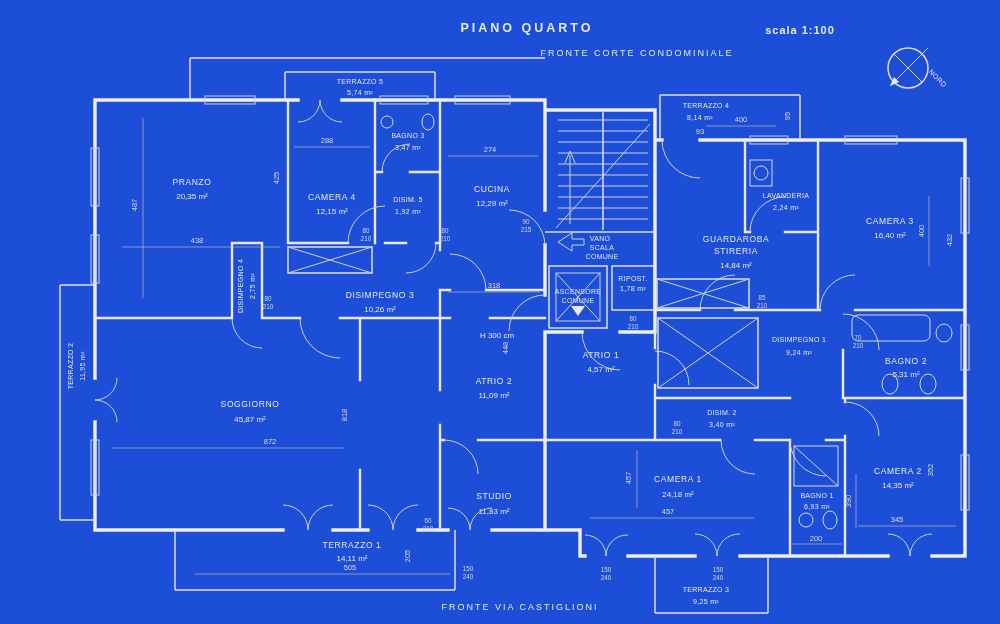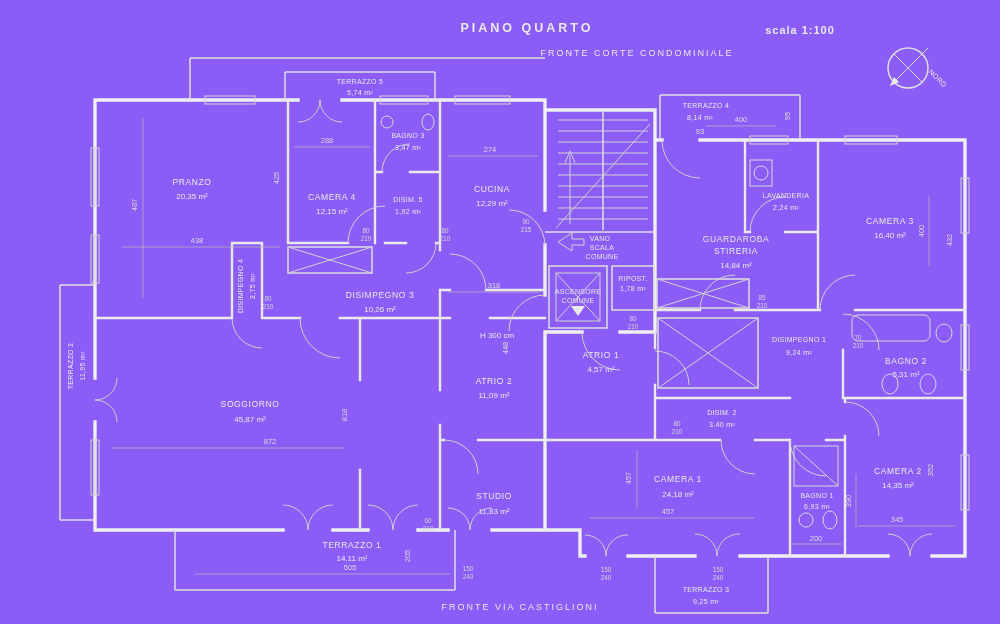--- a/index.html
+++ b/index.html
@@ -1,16 +1,16 @@
 <!DOCTYPE html>
 <html><head>
 <meta charset="utf-8">
 <style>
   html,body{margin:0;padding:0;background:#000;}
-  .stage{position:relative;width:1000px;height:624px;background:#8b5cf6;overflow:hidden;}
+  .stage{position:relative;width:1000px;height:624px;background:#1d4ed8;overflow:hidden;}
   svg{display:block;}
   text{fill:#e9e9e9;font-family:"Liberation Sans",sans-serif;}
   .title{font-size:12.5px;letter-spacing:3px;font-weight:bold;}
   .sub{font-size:9px;letter-spacing:2px;}
   .rl{font-size:8.5px;letter-spacing:.6px;}
   .ra{font-size:8px;}
   .sm{font-size:7px;letter-spacing:.3px;}
   .dim{font-size:7.5px;fill:#dcdcdc;}
   .dl{font-size:6.3px;fill:#d6d6d6;}
   .w4{stroke:#efefef;stroke-width:3.4;fill:none;stroke-linecap:square;}

